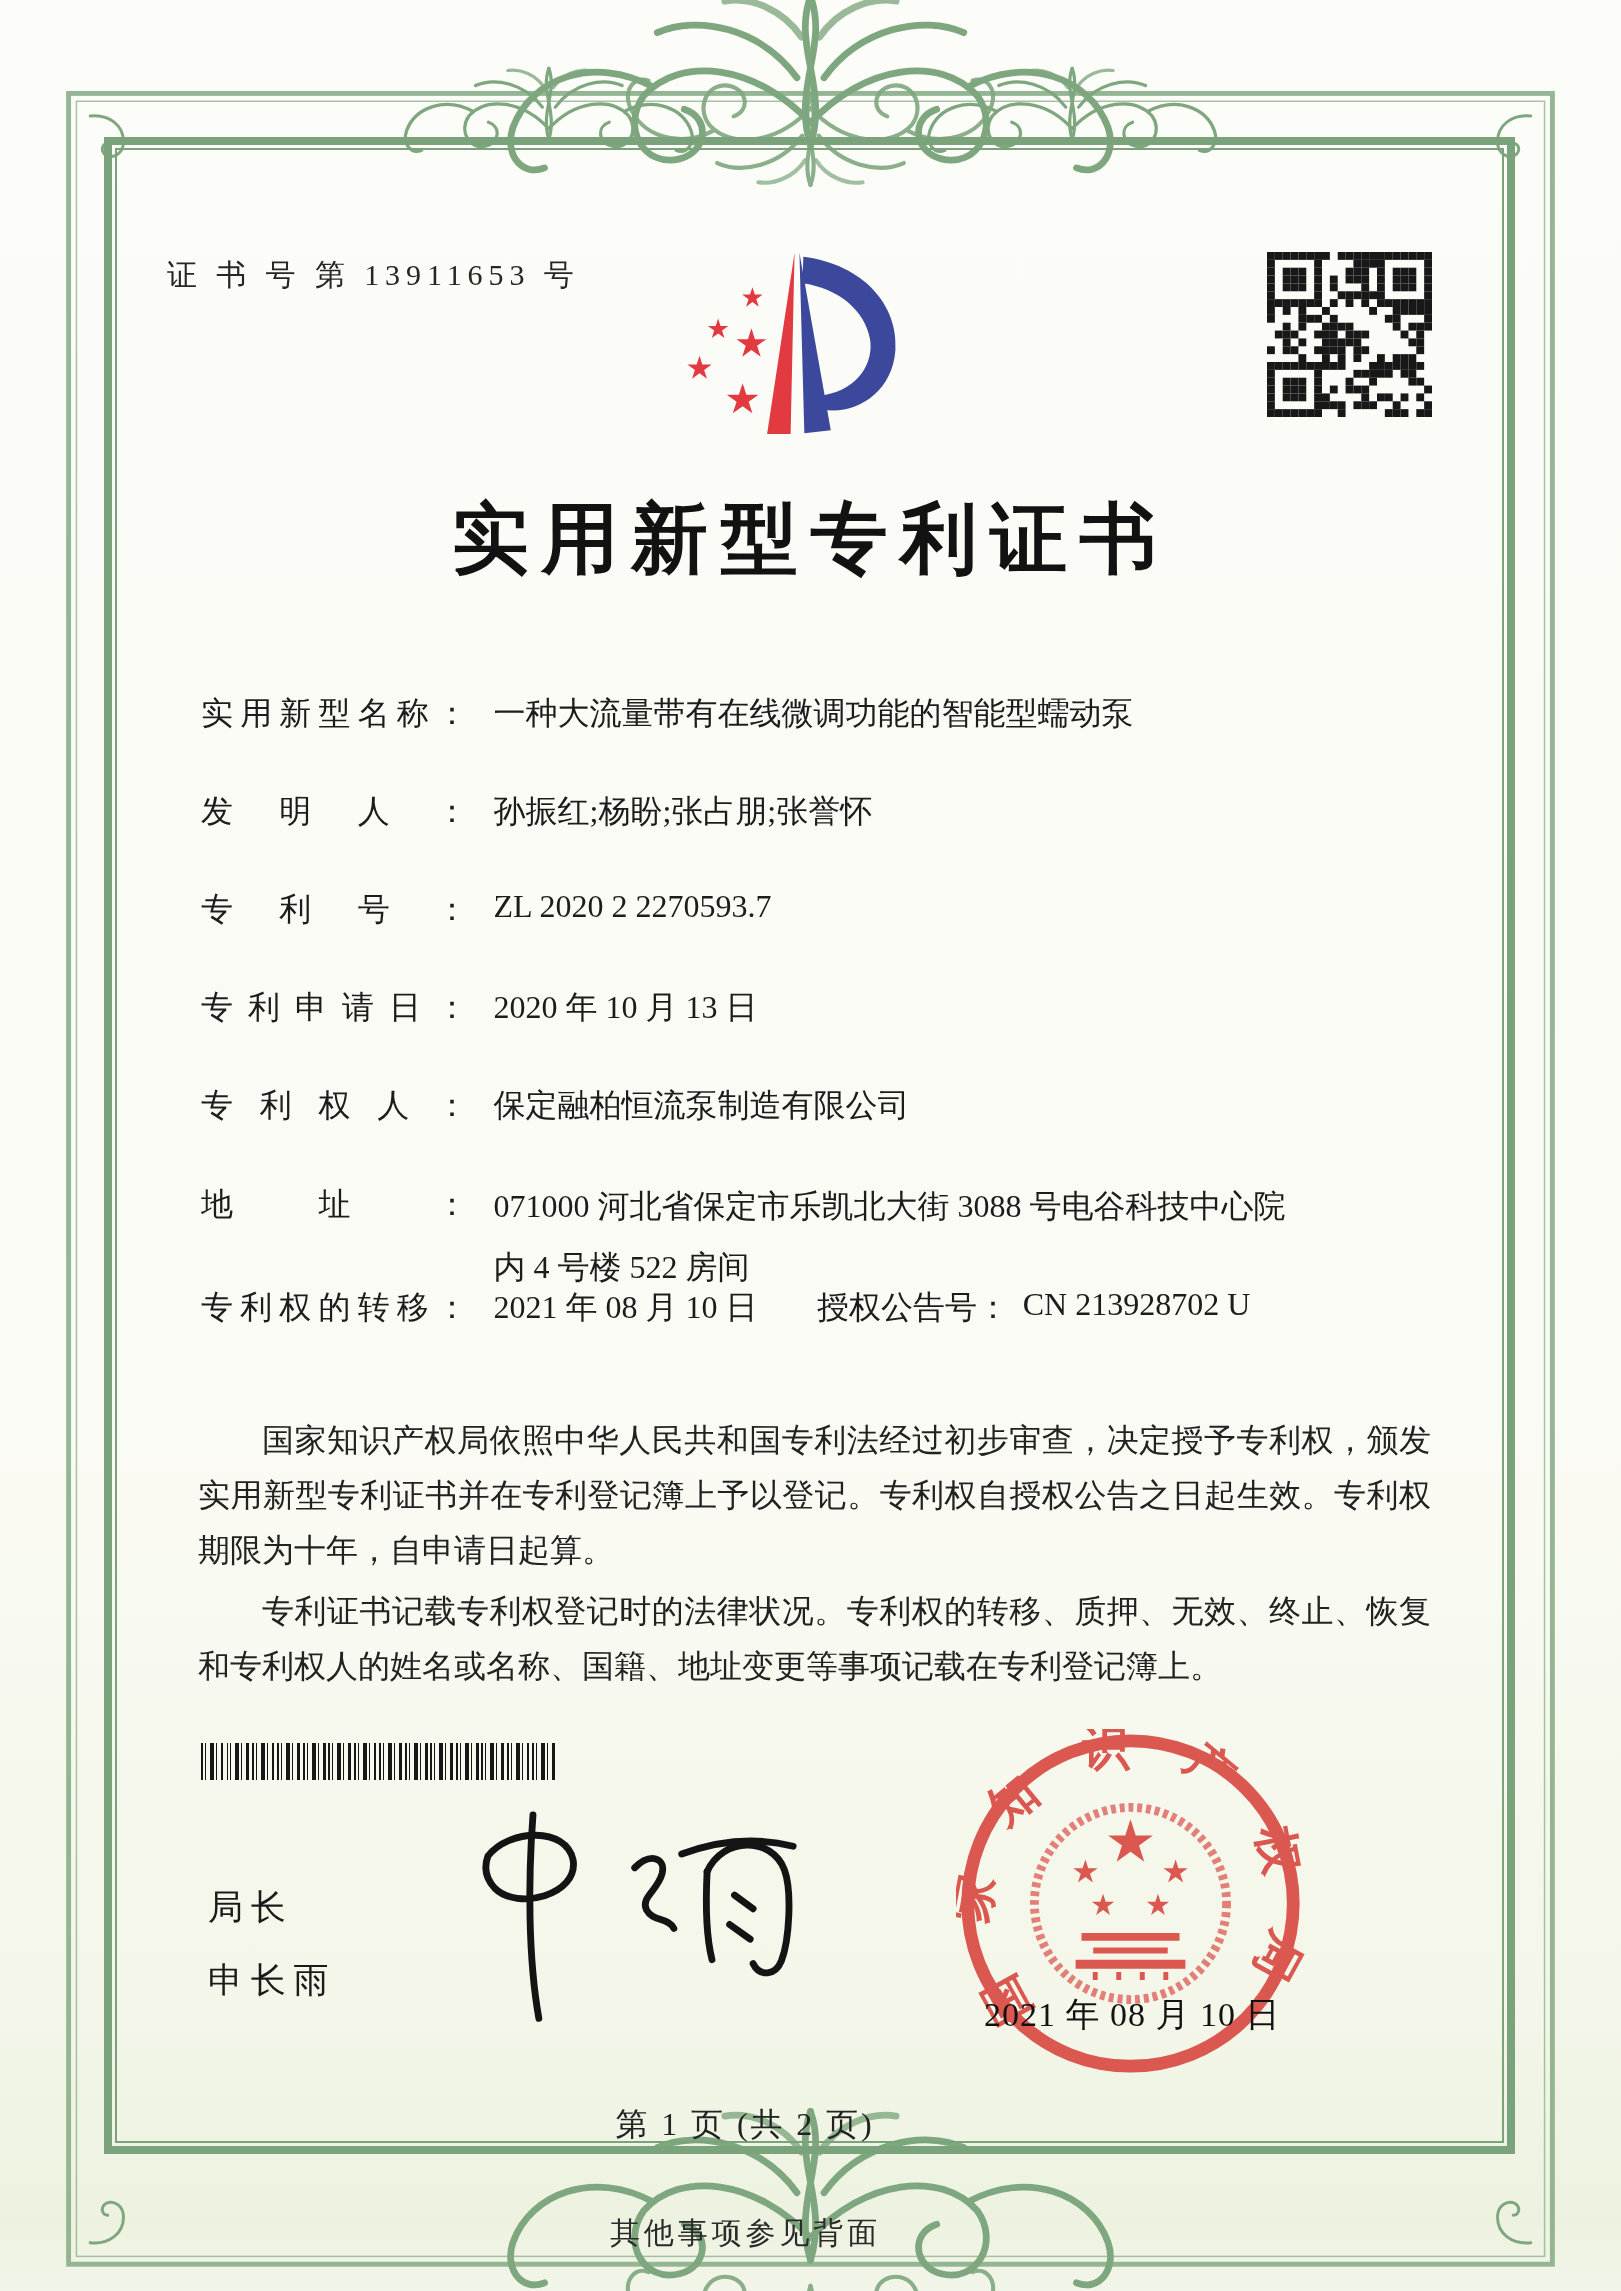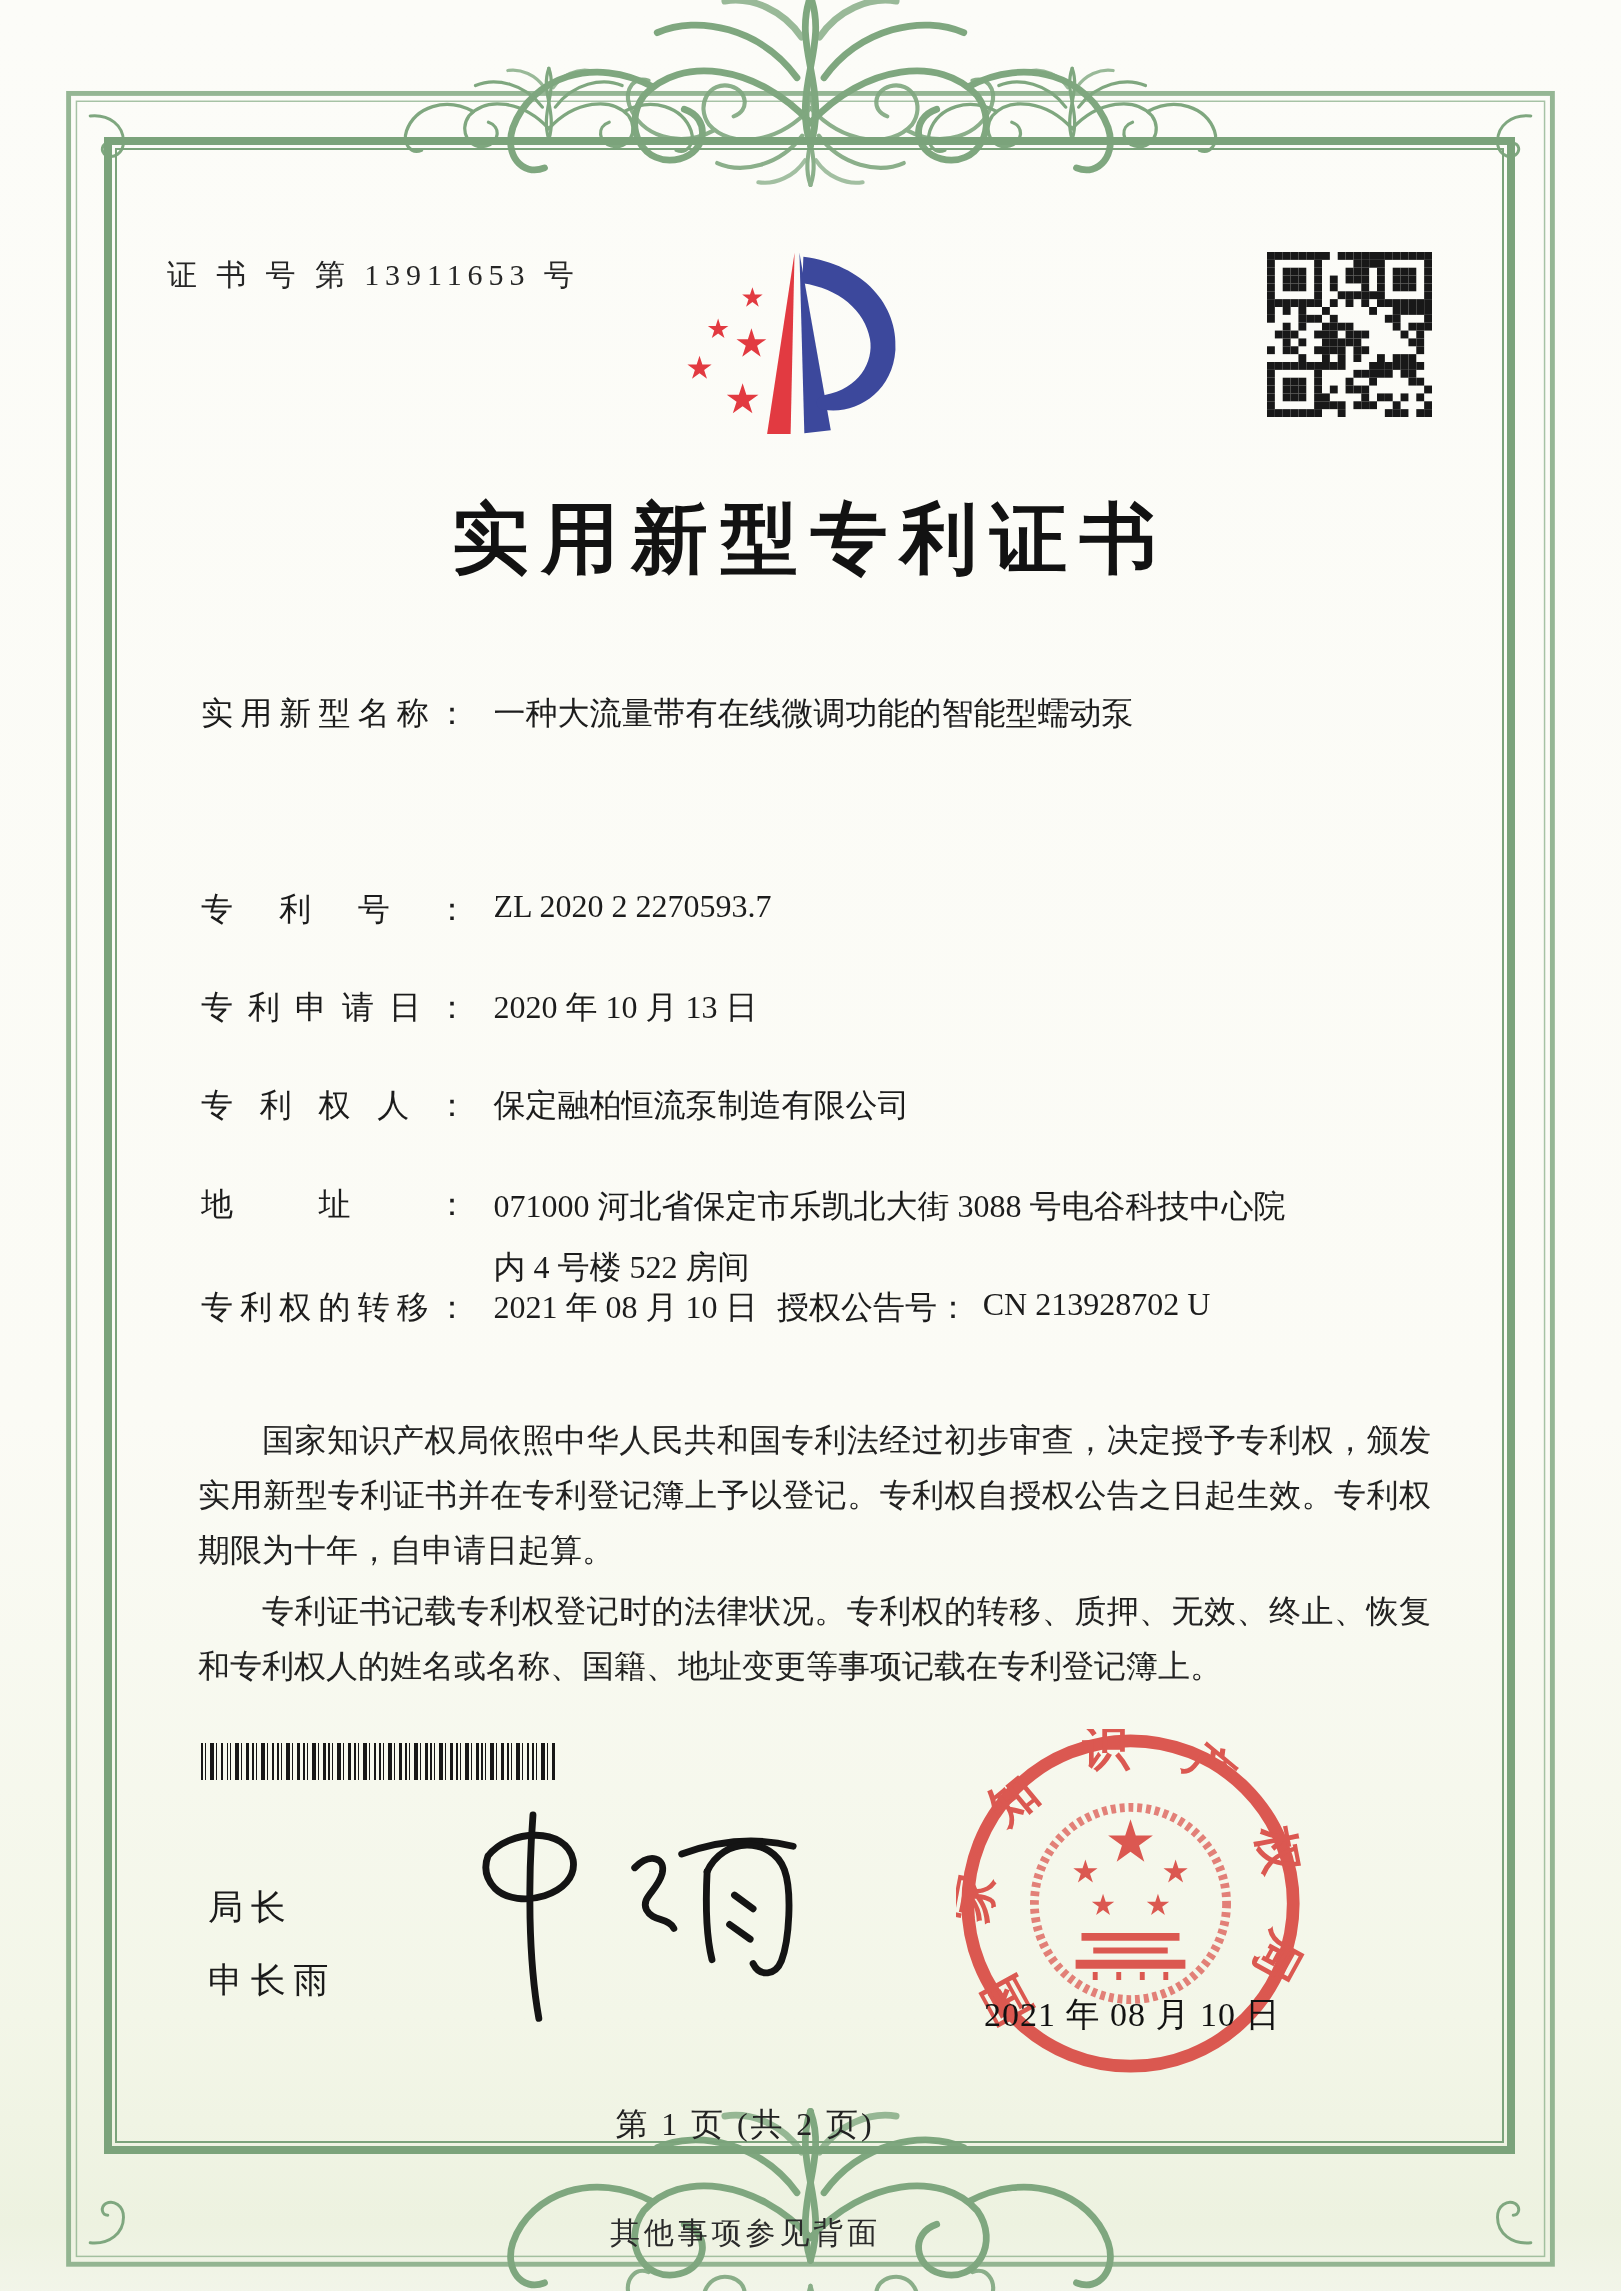--- a/index.html
+++ b/index.html
@@ -17,21 +17,21 @@
   .qr{position:absolute;left:1267px;top:252px;width:165px;height:165px;}
   .title{position:absolute;left:106px;right:106px;top:488px;margin:0;text-align:center;
     font-size:77px;font-weight:700;letter-spacing:12.7px;color:#121212;}
   .row{position:absolute;left:201px;font-size:32px;white-space:nowrap;color:#1c1c1c;}
   .flabel{display:inline-block;width:267px;text-align:justify;text-align-last:justify;
     -moz-text-align-last:justify;vertical-align:top;font-family:Liberation Mono, monospace;}
   .fvalue{display:inline-block;margin-left:25.5px;vertical-align:top;}
   .addr-val{display:inline-block;margin-left:25.5px;vertical-align:top;white-space:normal;line-height:61px;}
   .addr-val span{display:block;}
   .pair-b{position:absolute;left:576px;top:0;}
-  .pair-b .flabel2{display:inline-block;}
+  .pair-b .flabel2{display:inline-block;margin-left:40px;}
   .paras{position:absolute;left:198px;top:1413px;width:1233px;font-size:32px;line-height:55px;
     text-align:justify;color:#222;}
   .paras p{margin:0 0 5.9px 0;text-indent:2em;}
   .barcode{position:absolute;left:201px;top:1743px;width:355px;height:37px;
     background:repeating-linear-gradient(90deg,
       #171717 0 2px,transparent 2px 3.9px,#171717 3.9px 4.9px,transparent 4.9px 8.8px,
       #171717 8.8px 12.7px,transparent 12.7px 14.7px,#171717 14.7px 15.7px,transparent 15.7px 19.6px,
       #171717 19.6px 22.5px,transparent 22.5px 25.5px);}
   .director{position:absolute;left:208px;top:1884px;font-size:35px;letter-spacing:7.8px;color:#1a1a1a;}
   .director div{margin-bottom:25.5px;}
@@ -338,20 +338,23 @@
         <rect x="136" y="160" width="8" height="8"></rect>
         <rect x="152" y="160" width="8" height="8"></rect>
         <rect x="160" y="160" width="8" height="8"></rect>
       </svg></div>
 
   <h1 class="title">实用新型专利证书</h1>
 
   <div class="row" style="top:692px">
     <span class="flabel">实用新型名称：</span><span class="fvalue">一种大流量带有在线微调功能的智能型蠕动泵</span>
   </div>
+  <div class="row" style="top:790px">
+    <span class="flabel">发明人：</span><span class="fvalue">孙振红;杨盼;张占朋;张誉怀</span>
+  </div>
   <div class="row" style="top:888px">
     <span class="flabel">专利号：</span><span class="fvalue">ZL 2020 2 2270593.7</span>
   </div>
   <div class="row" style="top:986px">
     <span class="flabel">专利申请日：</span><span class="fvalue">2020 年 10 月 13 日</span>
   </div>
   <div class="row" style="top:1084px">
     <span class="flabel">专利权人：</span><span class="fvalue">保定融柏恒流泵制造有限公司</span>
   </div>
   <div class="row" style="top:1176px">

